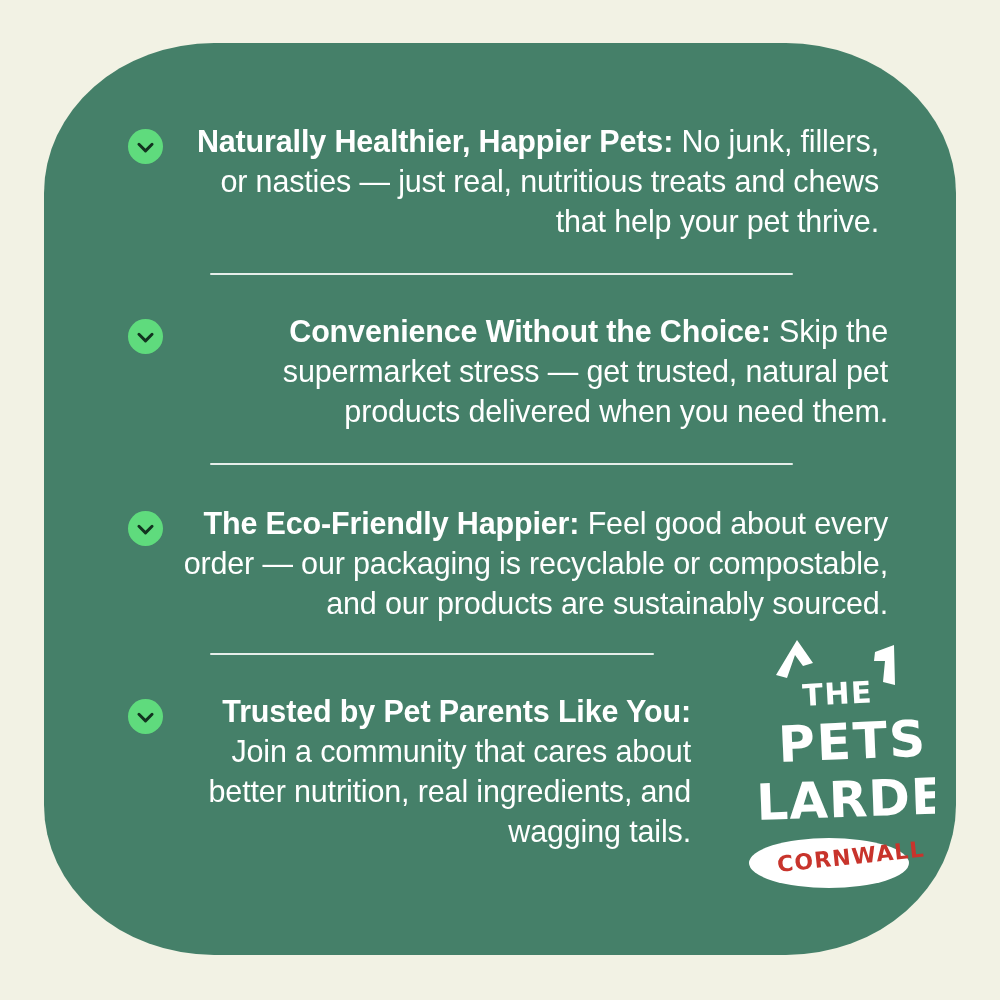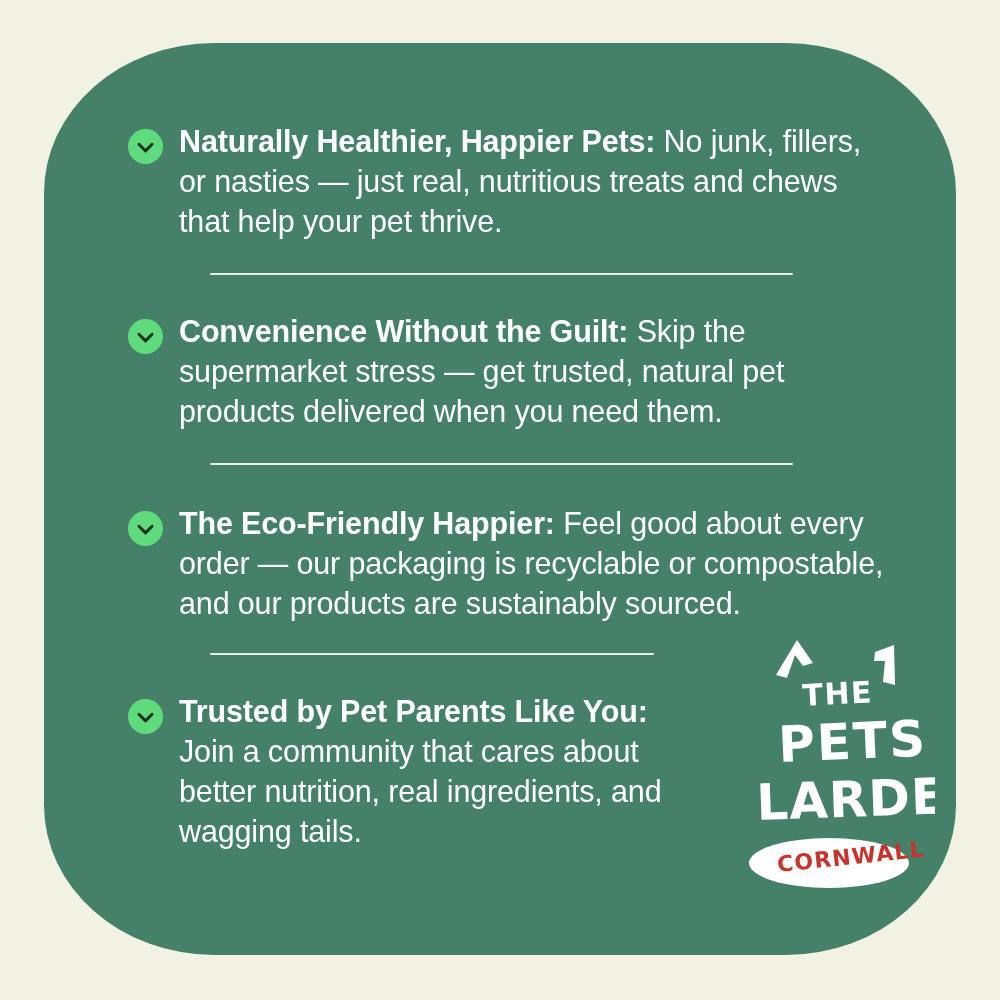--- a/index.html
+++ b/index.html
@@ -41,20 +41,21 @@
     position: absolute;
     left: 84px;       
     top: 78px;        
     width: 760px;
   }
 
   .benefit-row {
     display: flex;
     align-items: flex-start;
     gap: 16px;
+    text-align: right;
   }
 
   .check-badge {
     flex: 0 0 auto;
     width: 35px;
     height: 35px;
     margin-top: 8px;
     border-radius: 50%;
     background: #5fdb7d;
     display: flex;
@@ -80,21 +81,21 @@
     font-weight: 700;
   }
 
   
   .benefit-row.r0 .benefit-text { width: 700px; }
   .benefit-row.r1 .benefit-text { width: 712px; }
   .benefit-row.r2 .benefit-text { width: 718px; }
   .benefit-row.r3 .benefit-text { width: 500px; }
 
   .benefit-row.r3 { align-items: flex-start; }
-  .benefit-row.r3 .benefit-text { margin-left: 0; }
+  .benefit-row.r3 .benefit-text { margin-left: 12px; }
 
   
   .divider {
     height: 2px;
     background: #f4f7f5;
     opacity: .92;
     border-radius: 2px;
     margin-left: 82px;
   }
   .divider.d0 { width: 583px; margin-top: 32px; margin-bottom: 36px; }
@@ -137,21 +138,21 @@
       </div>
 
       <div class="divider d0"></div>
 
       <div class="benefit-row r1">
         <span class="check-badge">
           <svg viewBox="0 0 24 24" aria-hidden="true">
             <path d="M4.5 9.5 L12 17 L19.5 9.5" fill="none" stroke="#12331f" stroke-width="3.4" stroke-linecap="round" stroke-linejoin="round"></path>
           </svg>
         </span>
-        <p class="benefit-text"><span class="lead">Convenience Without the Guilt:</span><span> Skip the supermarket stress — get trusted, natural pet products delivered when you need them.</span></p>
+        <p class="benefit-text"><span class="lead">Convenience Without the Choice:</span><span> Skip the supermarket stress — get trusted, natural pet products delivered when you need them.</span></p>
       </div>
 
       <div class="divider d1"></div>
 
       <div class="benefit-row r2">
         <span class="check-badge">
           <svg viewBox="0 0 24 24" aria-hidden="true">
             <path d="M4.5 9.5 L12 17 L19.5 9.5" fill="none" stroke="#12331f" stroke-width="3.4" stroke-linecap="round" stroke-linejoin="round"></path>
           </svg>
         </span>

